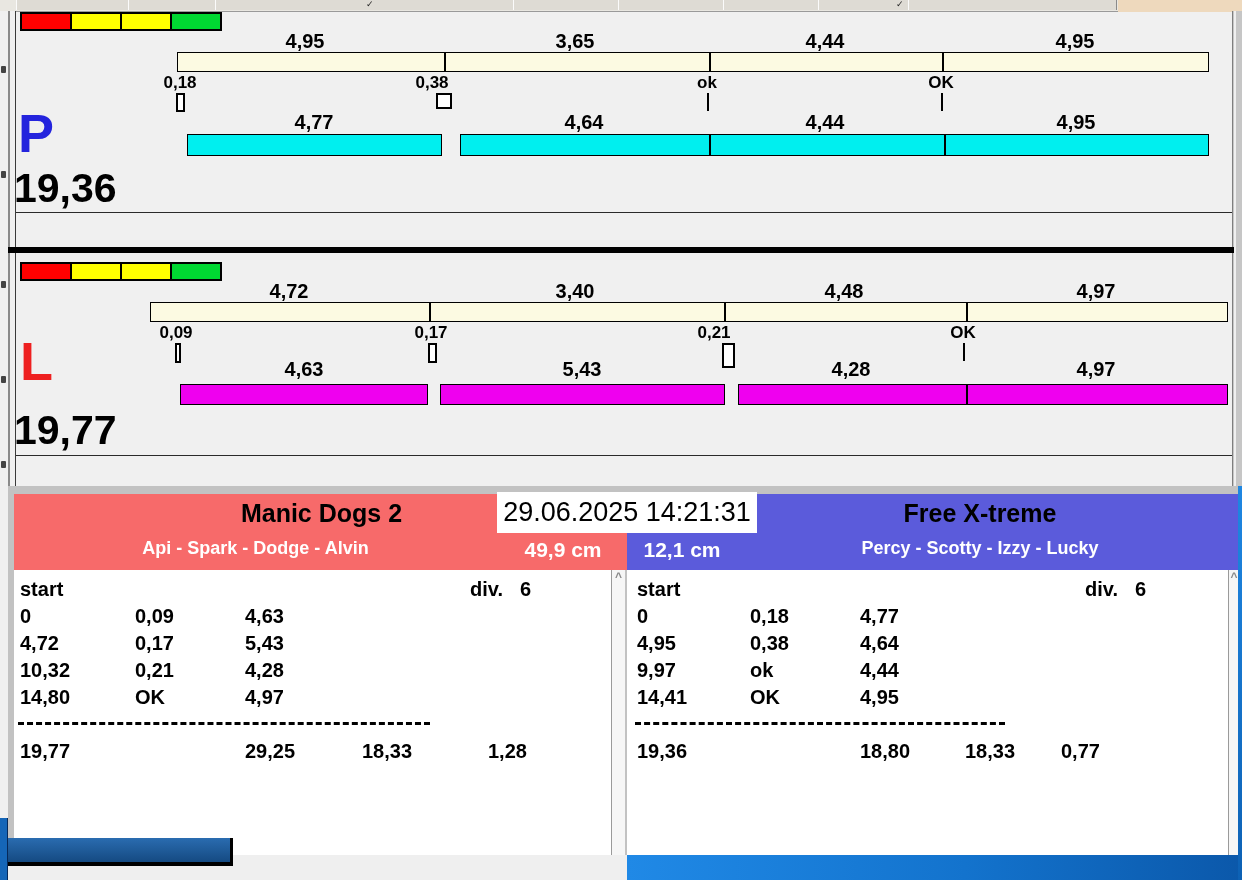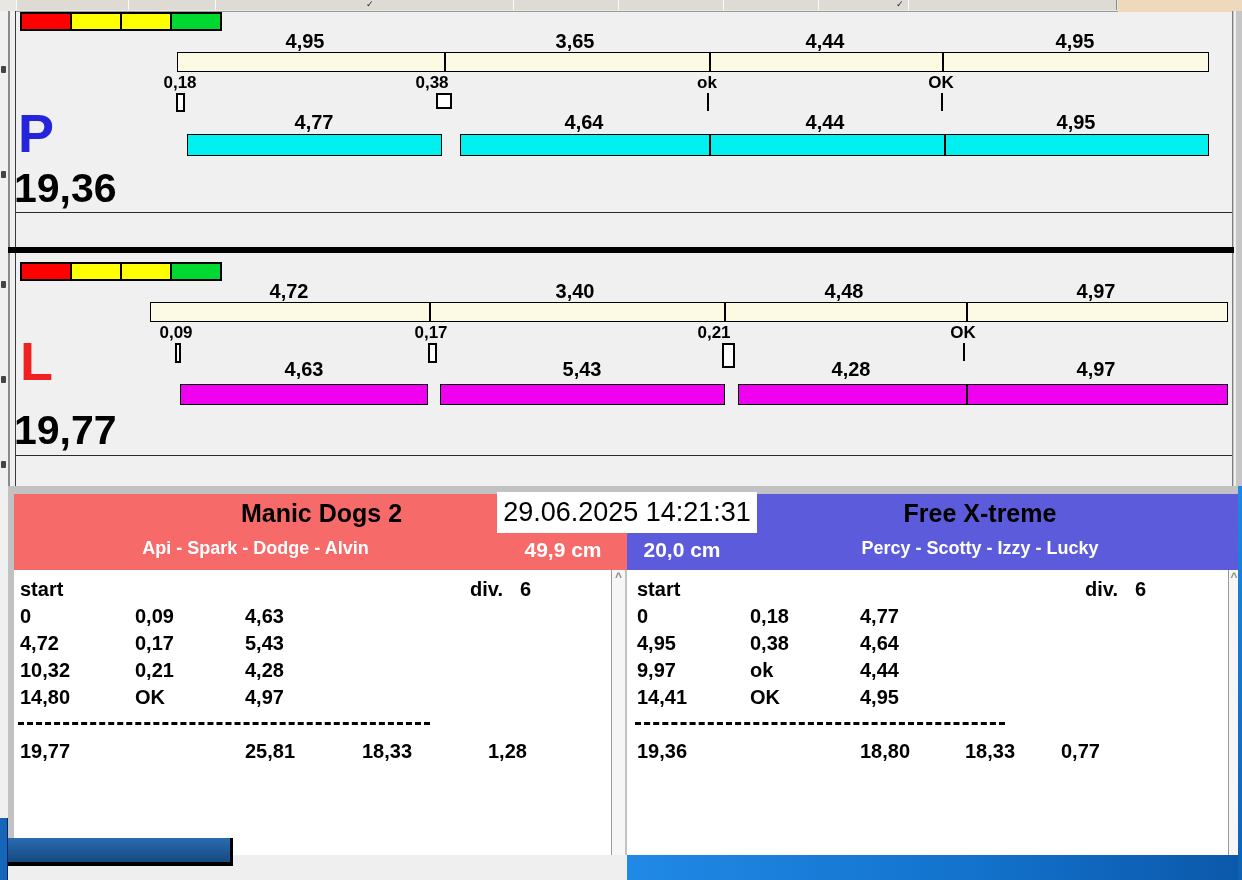--- a/index.html
+++ b/index.html
@@ -171,21 +171,21 @@
 
   <div class="abs team-header" style="left: 14px; top: 494px; width: 613px; background-color: rgb(247, 106, 106);">
     <div class="abs team-name ctr" style="left:0; top:5px; width:559px;margin-left:28px;">Manic Dogs 2</div>
     <div class="abs team-dogs ctr" style="left:0; top:44px; width:483px;">Api - Spark - Dodge - Alvin</div>
     <div class="abs jump-h" style="left:489px; top:44px;">49,9 cm</div>
   </div>
 
   <div class="abs team-header" style="left: 627px; top: 494px; width: 611px; background-color: rgb(91, 91, 219);">
     <div class="abs team-dogs ctr" style="left:95px; top:44px; width:516px;">Percy - Scotty - Izzy - Lucky</div>
     <div class="abs team-name ctr" style="left:95px; top:5px; width:516px;">Free X-treme</div>
-    <div class="abs jump-h" style="left:-5px; top:44px;">20,0 cm</div>
+    <div class="abs jump-h" style="left:-5px; top:44px;">12,1 cm</div>
   </div>
 
   <div class="abs clockbox" style="left:497px; top:492px; width:260px; height:41px;">29.06.2025 14:21:31</div>
 
   <div class="abs sheet" style="left:14px; top:570px; width:597px; height:285px;">
     <div class="cell" style="left:6px;   top:8px;">start</div>
     <div class="cell" style="left:456px; top:8px;">div.</div>
     <div class="cell" style="left:506px; top:8px;">6</div>
 
     <div class="cell" style="left:6px;   top:35px;">0</div>
@@ -197,21 +197,21 @@
     <div class="cell" style="left:6px;   top:89px;">10,32</div>
     <div class="cell" style="left:121px; top:89px;">0,21</div>
     <div class="cell" style="left:231px; top:89px;">4,28</div>
     <div class="cell" style="left:6px;   top:116px;">14,80</div>
     <div class="cell" style="left:121px; top:116px;">OK</div>
     <div class="cell" style="left:231px; top:116px;">4,97</div>
 
     <div class="abs dashes" style="left:4px; top:152px; width:412px;"></div>
 
     <div class="cell" style="left:6px;   top:170px;">19,77</div>
-    <div class="cell" style="left:231px; top:170px;">25,81</div>
+    <div class="cell" style="left:231px; top:170px;">29,25</div>
     <div class="cell" style="left:348px; top:170px;">18,33</div>
     <div class="cell" style="left:474px; top:170px;">1,28</div>
   </div>
   <div class="abs scrollstrip" style="left:611px; top:570px; width:13px; height:285px;">
     <div class="scroll-arrow">^</div>
   </div>
 
   <div class="abs sheet" style="left:627px; top:570px; width:601px; height:285px;">
     <div class="cell" style="left:10px;  top:8px;">start</div>
     <div class="cell" style="left:458px; top:8px;">div.</div>

